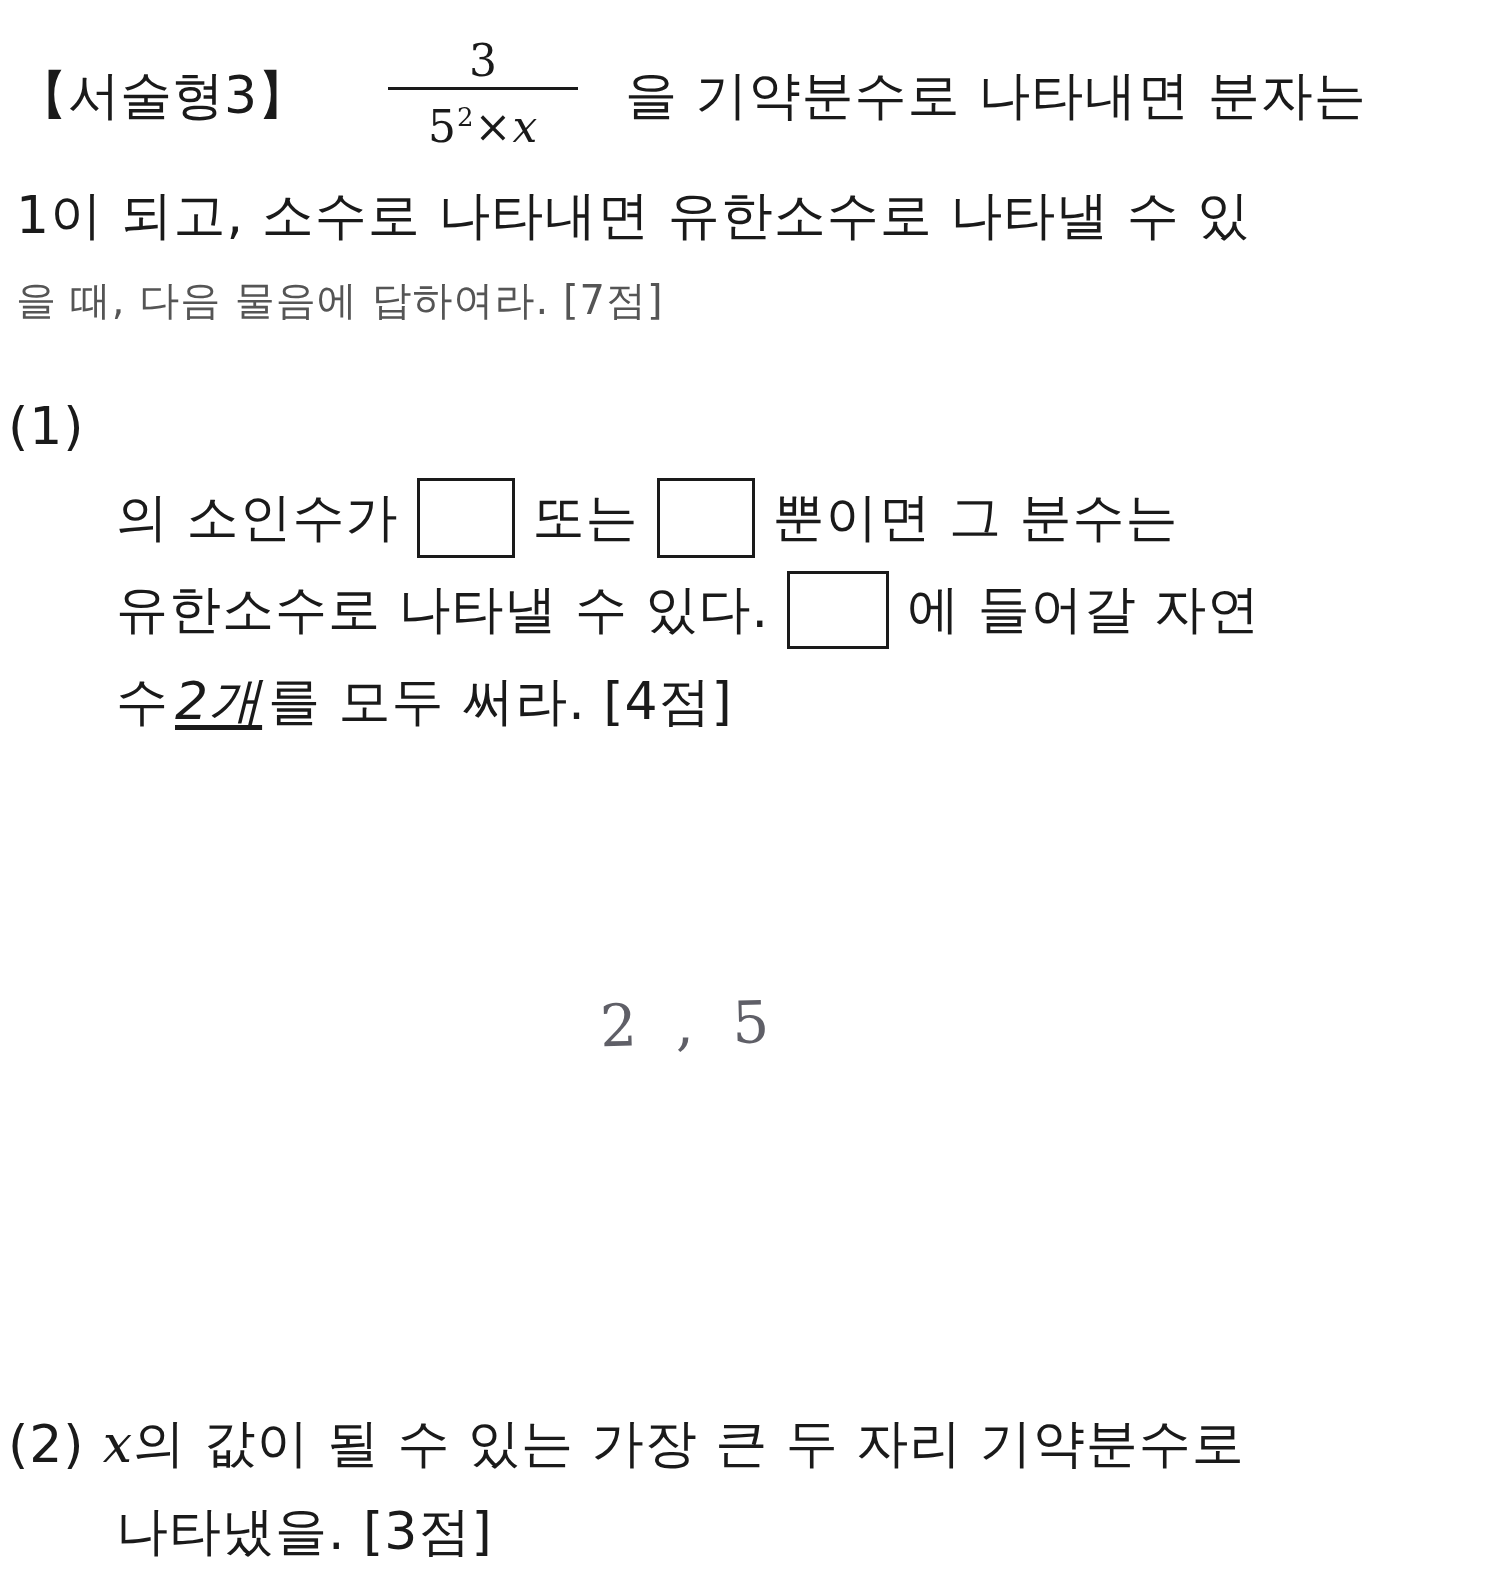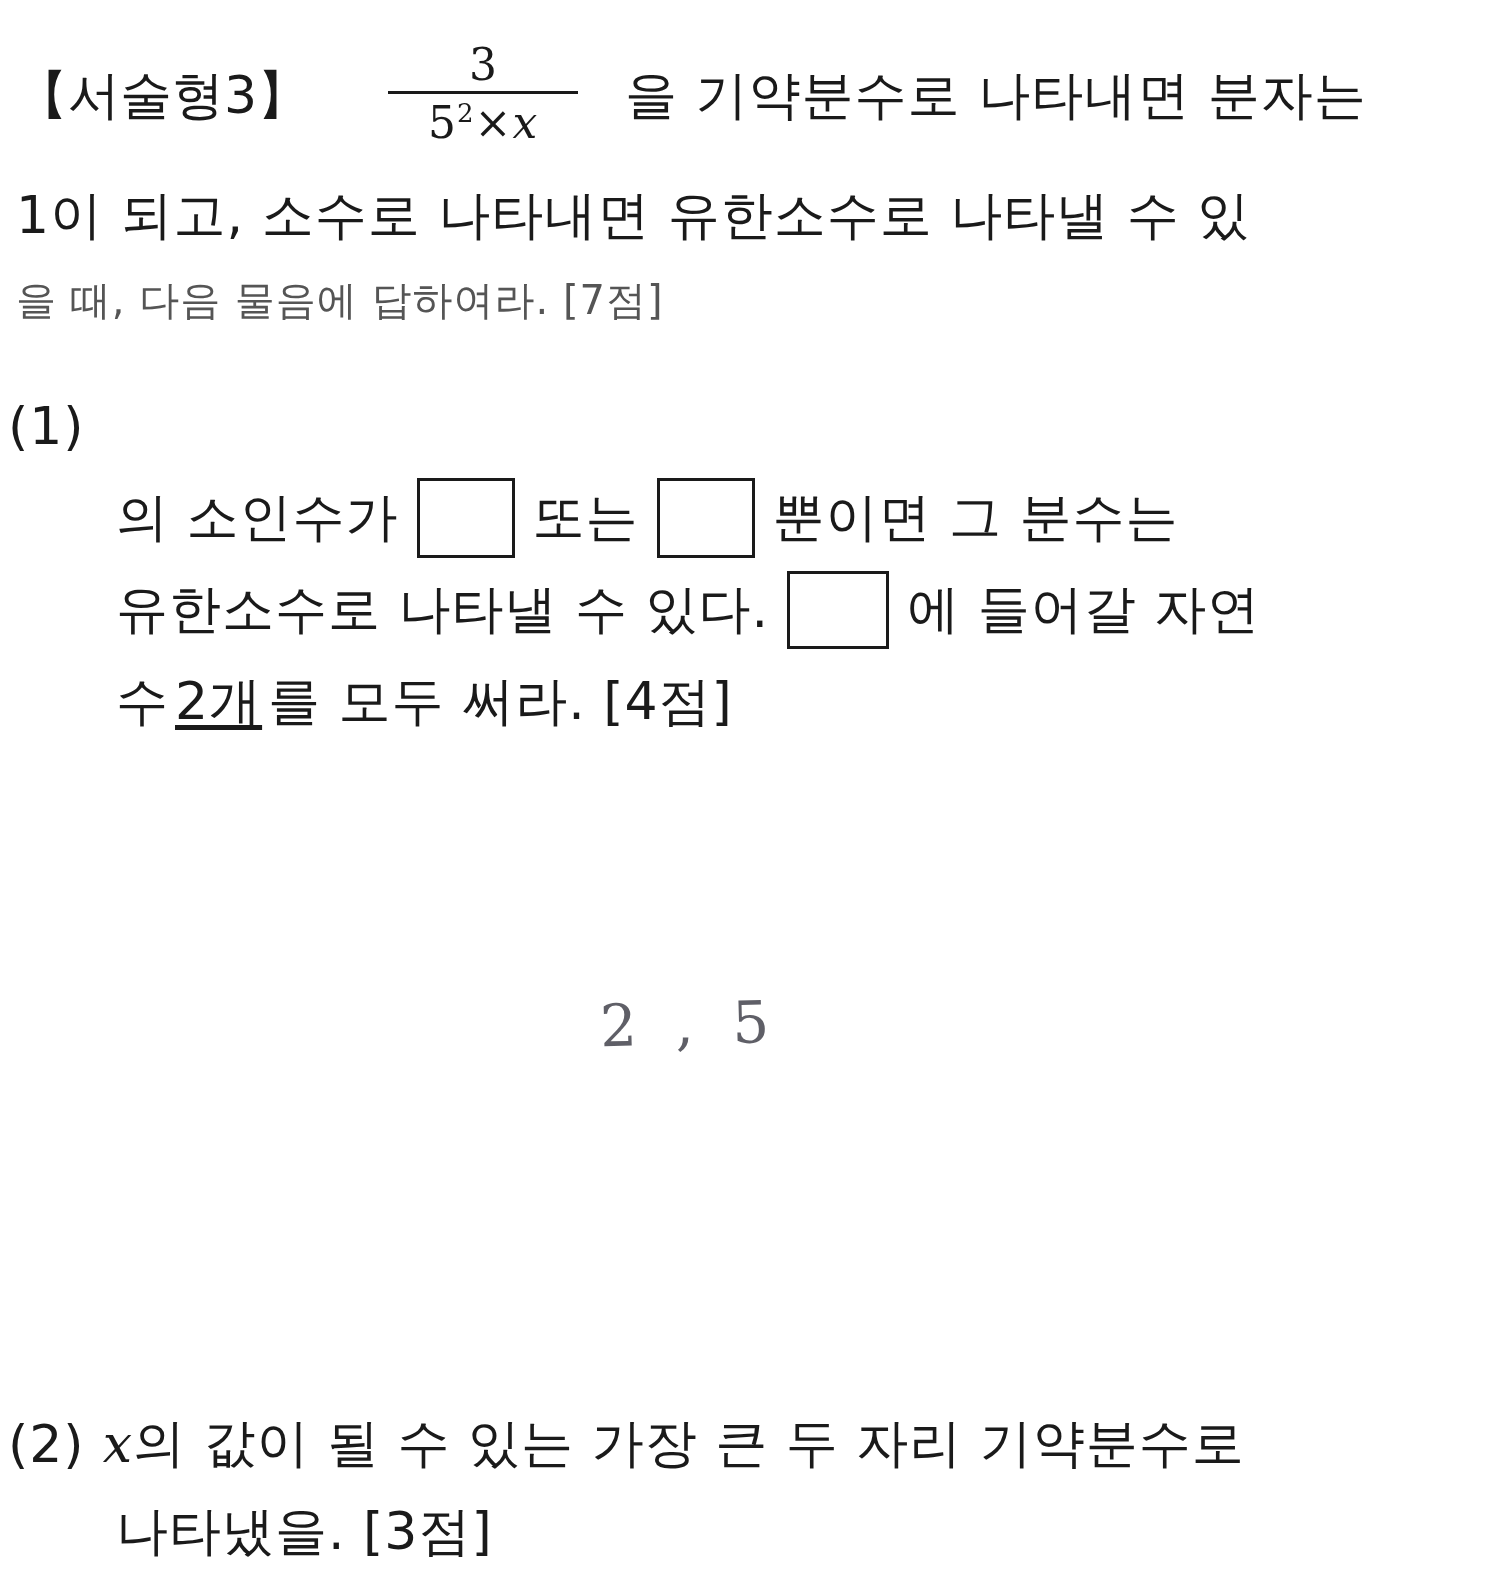--- a/index.html
+++ b/index.html
@@ -60,21 +60,21 @@
     font-family: "DejaVu Serif", "Liberation Serif", serif;
   }
   .fraction .bar {
     width: 190px;
     height: 3px;
     background: #1a1a1a;
   }
   .fraction .den {
     font-size: 44px;
     line-height: 1;
-    padding-top: 6px;
+    padding-top: 14px;
     font-family: "DejaVu Serif", "Liberation Serif", serif;
     letter-spacing: 1px;
   }
   .fraction .den sup {
     font-size: 26px;
     vertical-align: super;
   }
   .fraction .den .ital {
     font-style: italic;
   }
@@ -126,20 +126,21 @@
     vertical-align: middle;
     background: #ffffff;
   }
   .blank-box.small {
     width: 96px;
     height: 72px;
   }
   .underlined {
     text-decoration: underline;
     text-underline-offset: 6px;
+    font-style: italic;
   }
 
   
   .handwriting {
     position: absolute;
     left: 600px;
     top: 990px;
     font-size: 58px;
     font-family: "DejaVu Serif", "Liberation Serif", serif;
     color: #3d3d46;

